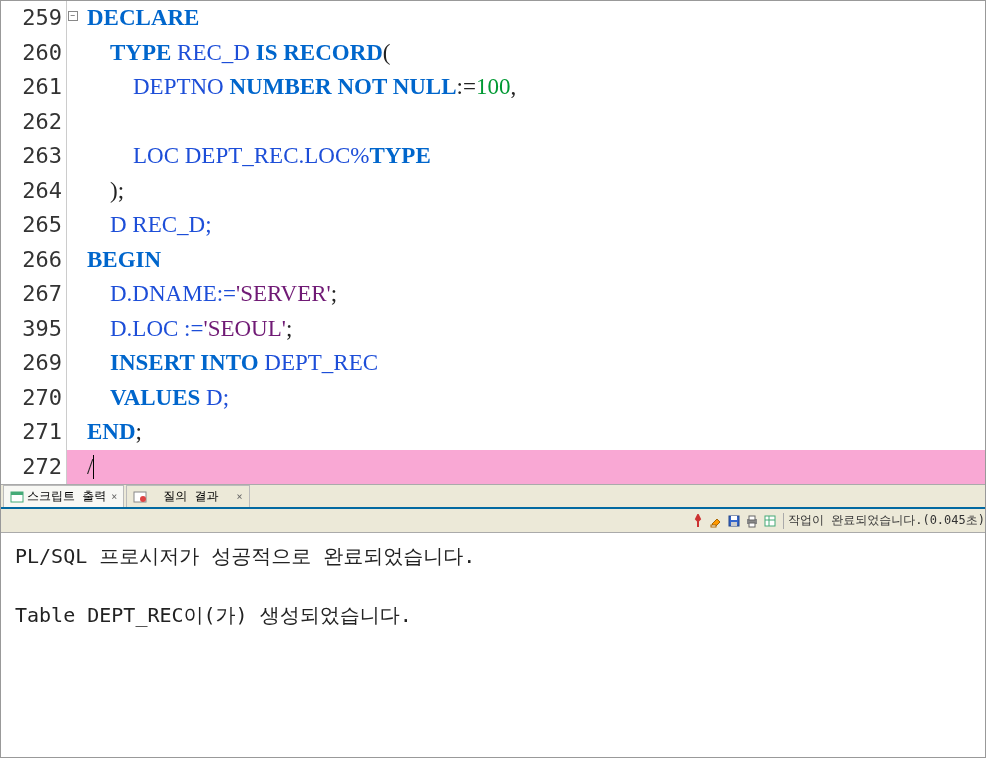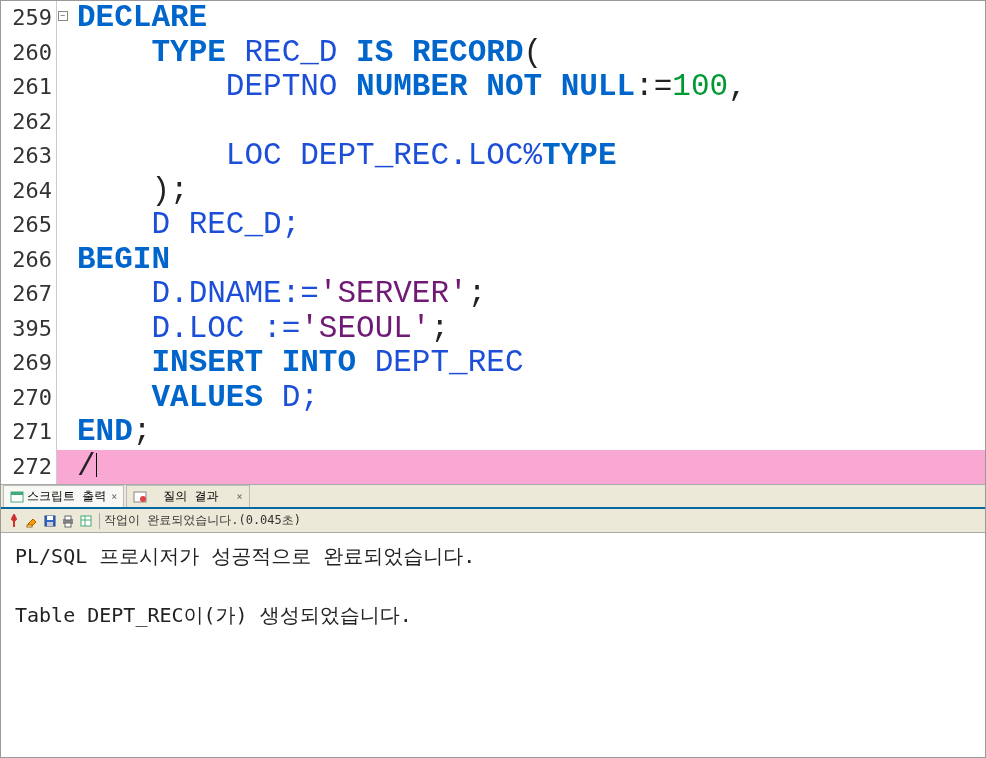--- a/index.html
+++ b/index.html
@@ -22,21 +22,21 @@
   }
   .code-row {
     display: flex;
     height: 34.5px;
     line-height: 34.5px;
   }
   .code-row.current {
     background: #f9a8d4;
   }
   .gutter {
-    width: 56px;
+    width: 66px;
     flex-shrink: 0;
     text-align: right;
     padding-right: 4px;
     color: #333;
     font-family: Consolas, monospace;
     font-size: 22px;
     border-right: 1px solid #ccc;
     background: #fff;
     user-select: none;
     position: relative;
@@ -48,22 +48,22 @@
     width: 10px;
     height: 10px;
     border: 1px solid #888;
     background: #fff;
     font-size: 8px;
     line-height: 8px;
     text-align: center;
     color: #555;
   }
   .code {
-    font-family: Liberation Mono, monospace;
-    font-size: 31px;
+    font-family: Liberation Serif, serif;
+    font-size: 23px;
     padding-left: 20px;
     white-space: pre;
     color: #222;
     text-align: right;
   }
   .kw { color: #0066cc; font-weight: bold; }
   .str { color: #701a75; }
   .num { color: #009933; }
   .ident { color: #1d4ed8; }
   .cursor {
@@ -118,20 +118,21 @@
     margin-left: 2px;
   }
   .toolbar {
     display: flex;
     align-items: center;
     height: 24px;
     background: #ece9d8;
     border-bottom: 1px solid #aaa;
     padding-left: 4px;
     font-size: 12px;
+    justify-content: flex-end;
   }
   .tool-btn {
     width: 18px;
     height: 18px;
     display: inline-flex;
     align-items: center;
     justify-content: center;
     cursor: pointer;
   }
   .tool-sep {

